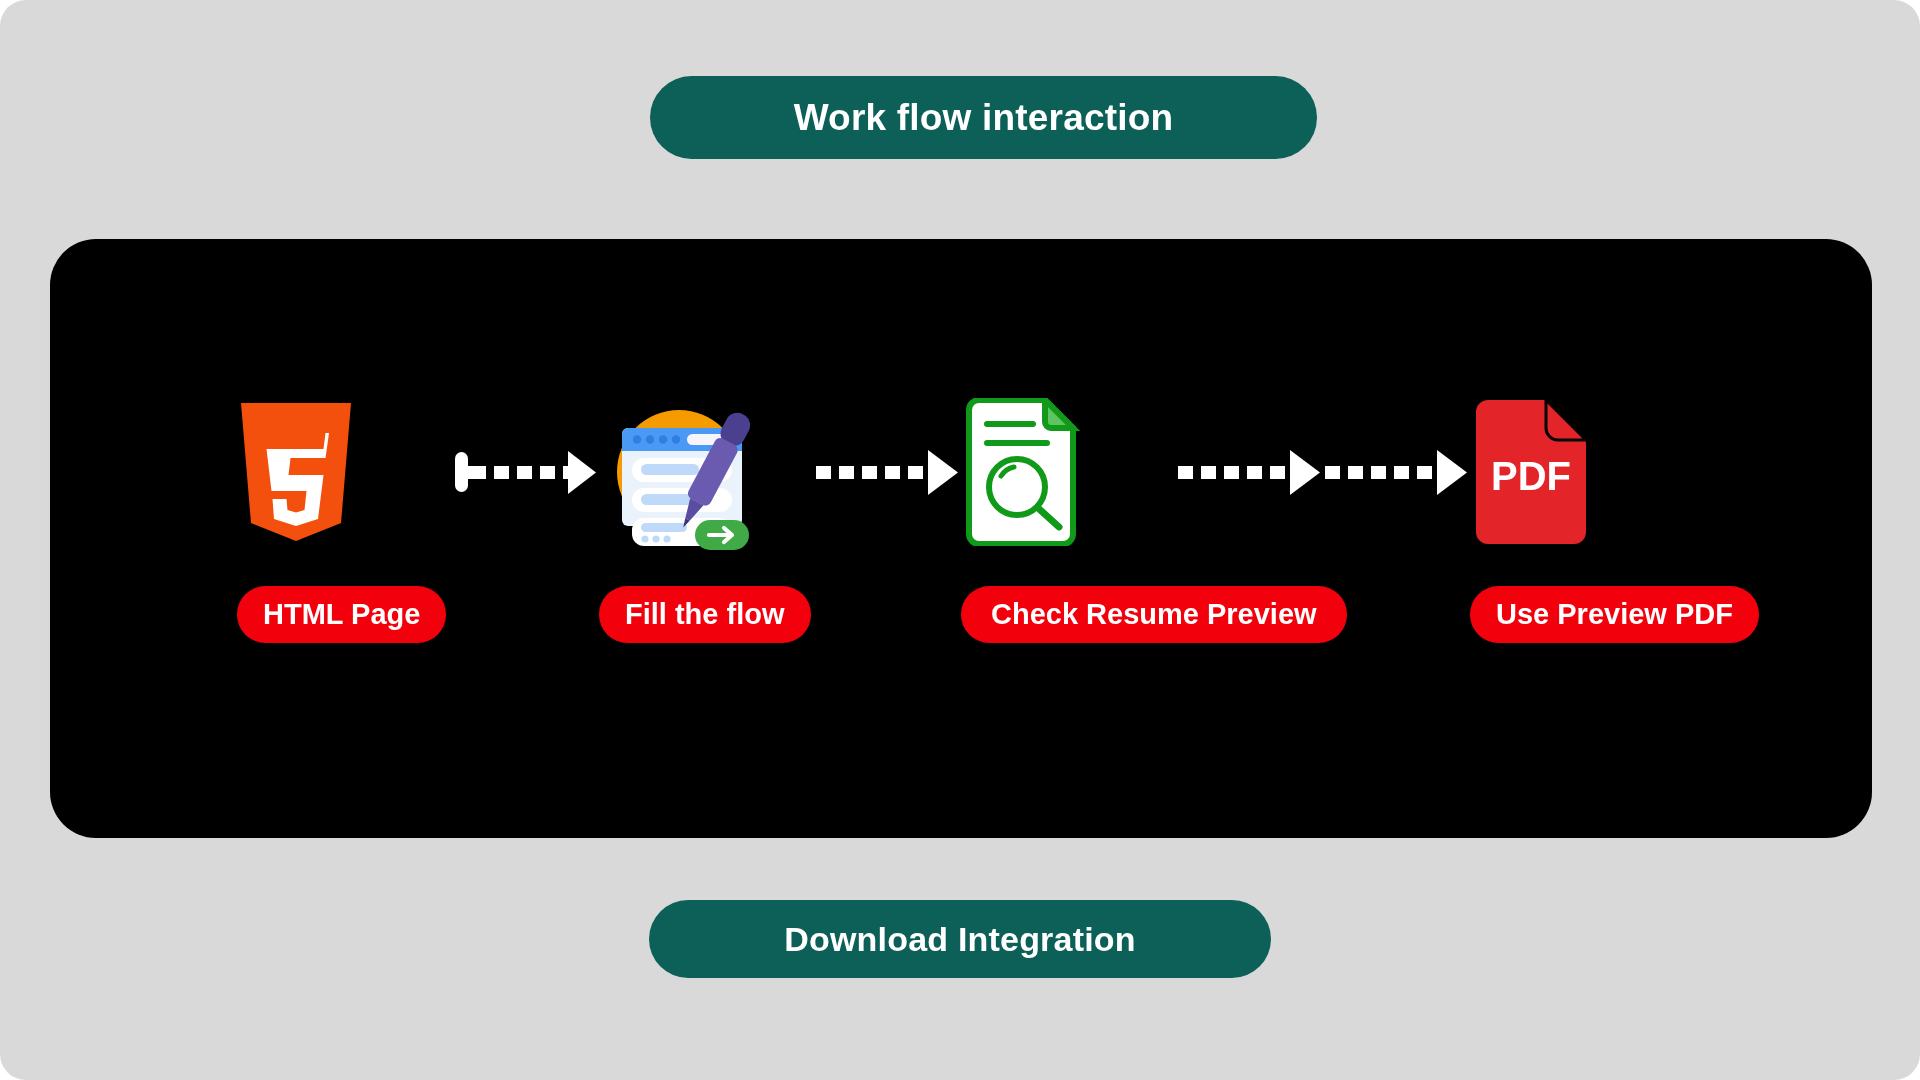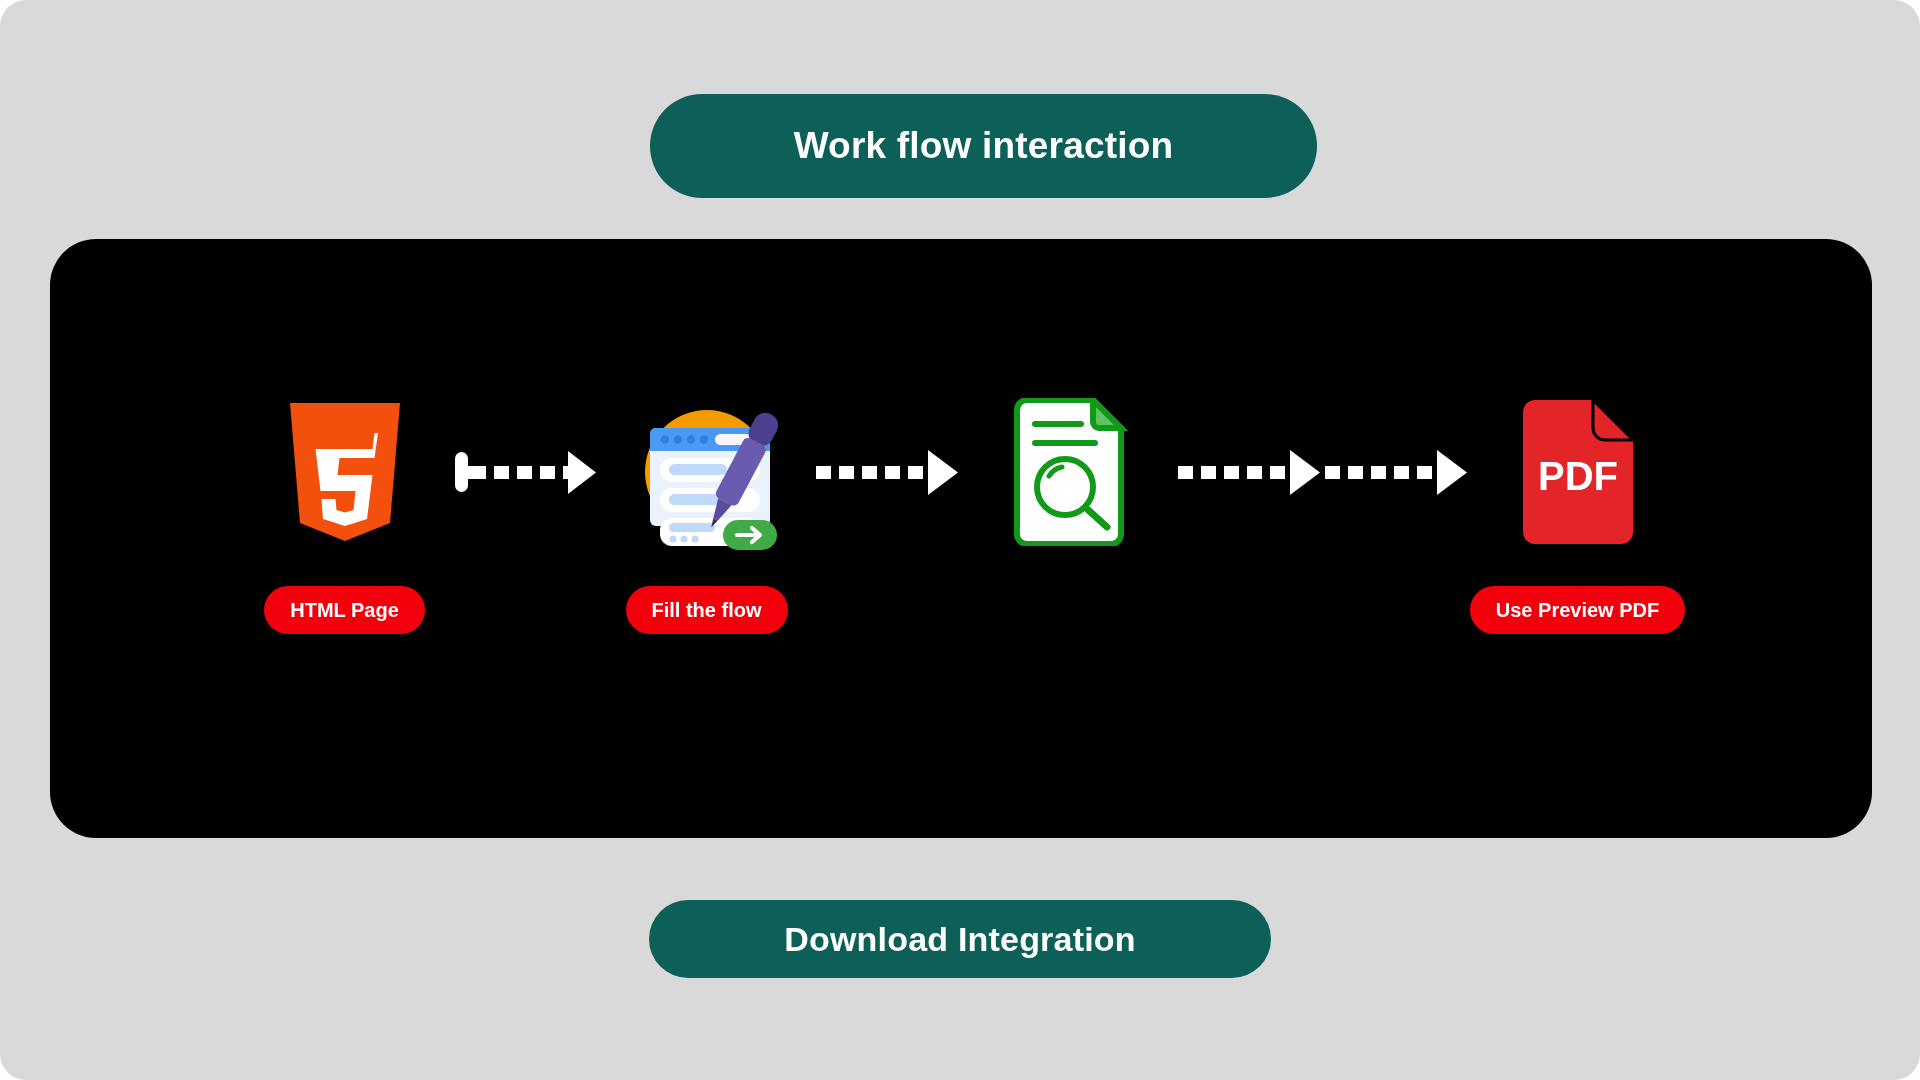--- a/index.html
+++ b/index.html
@@ -32,23 +32,23 @@
     justify-content: center;
     background: #0c6057;
     color: #ffffff;
     border-radius: 999px;
     font-weight: bold;
     letter-spacing: 0.2px;
     user-select: none;
   }
   #banner-top {
     left: 650px;
-    top: 94px;
+    top: 76px;
     width: 667px;
-    height: 104px;
+    height: 83px;
     font-size: 37px;
   }
   #banner-bottom {
     left: 649px;
     top: 900px;
     width: 622px;
     height: 78px;
     font-size: 34px;
   }
 
@@ -73,34 +73,34 @@
     display: flex;
     flex-direction: row;
     align-items: flex-start;
     justify-content: center;
   }
 
   .step {
     width: 215px;
     display: flex;
     flex-direction: column;
-    align-items: center;
+    align-items: flex-start;
   }
   .icon-slot {
     height: 165px;
     display: flex;
     align-items: center;
     justify-content: center;
   }
   .step-label {
     margin-top: 32px;
     background: #f3000d;
     color: #ffffff;
     font-weight: bold;
-    font-size: 20px;
+    font-size: 29px;
     border-radius: 999px;
     padding: 14px 26px;
     white-space: nowrap;
     line-height: 1;
     user-select: none;
   }
 
   .connector {
     width: 147px;
     height: 165px;
@@ -215,20 +215,21 @@
             <path d="M84 2 l28 28 h-22 a6 6 0 0 1 -6 -6 z" fill="#5ec45f" stroke="#11991a" stroke-width="6"></path>
             <g stroke="#11991a" stroke-width="6" stroke-linecap="round">
               <line x1="26" y1="26" x2="72" y2="26"></line>
               <line x1="26" y1="45" x2="86" y2="45"></line>
             </g>
             <circle cx="56" cy="89" r="28" fill="none" stroke="#11991a" stroke-width="6"></circle>
             <path d="M40 78 a20 20 0 0 1 13 -9" fill="none" stroke="#11991a" stroke-width="5" stroke-linecap="round"></path>
             <line x1="77" y1="110" x2="98" y2="129" stroke="#11991a" stroke-width="7" stroke-linecap="round"></line>
           </svg>
         </div>
+        <div class="step-label">Check Resume Preview</div>
       </div>
 
       <div class="connector">
         <svg width="147" height="60" viewBox="0 0 147 60">
           <g fill="#ffffff">
             <rect x="2" y="24" width="15" height="13"></rect>
             <rect x="25" y="24" width="15" height="13"></rect>
             <rect x="48" y="24" width="15" height="13"></rect>
             <rect x="71" y="24" width="15" height="13"></rect>
             <rect x="94" y="24" width="15" height="13"></rect>

